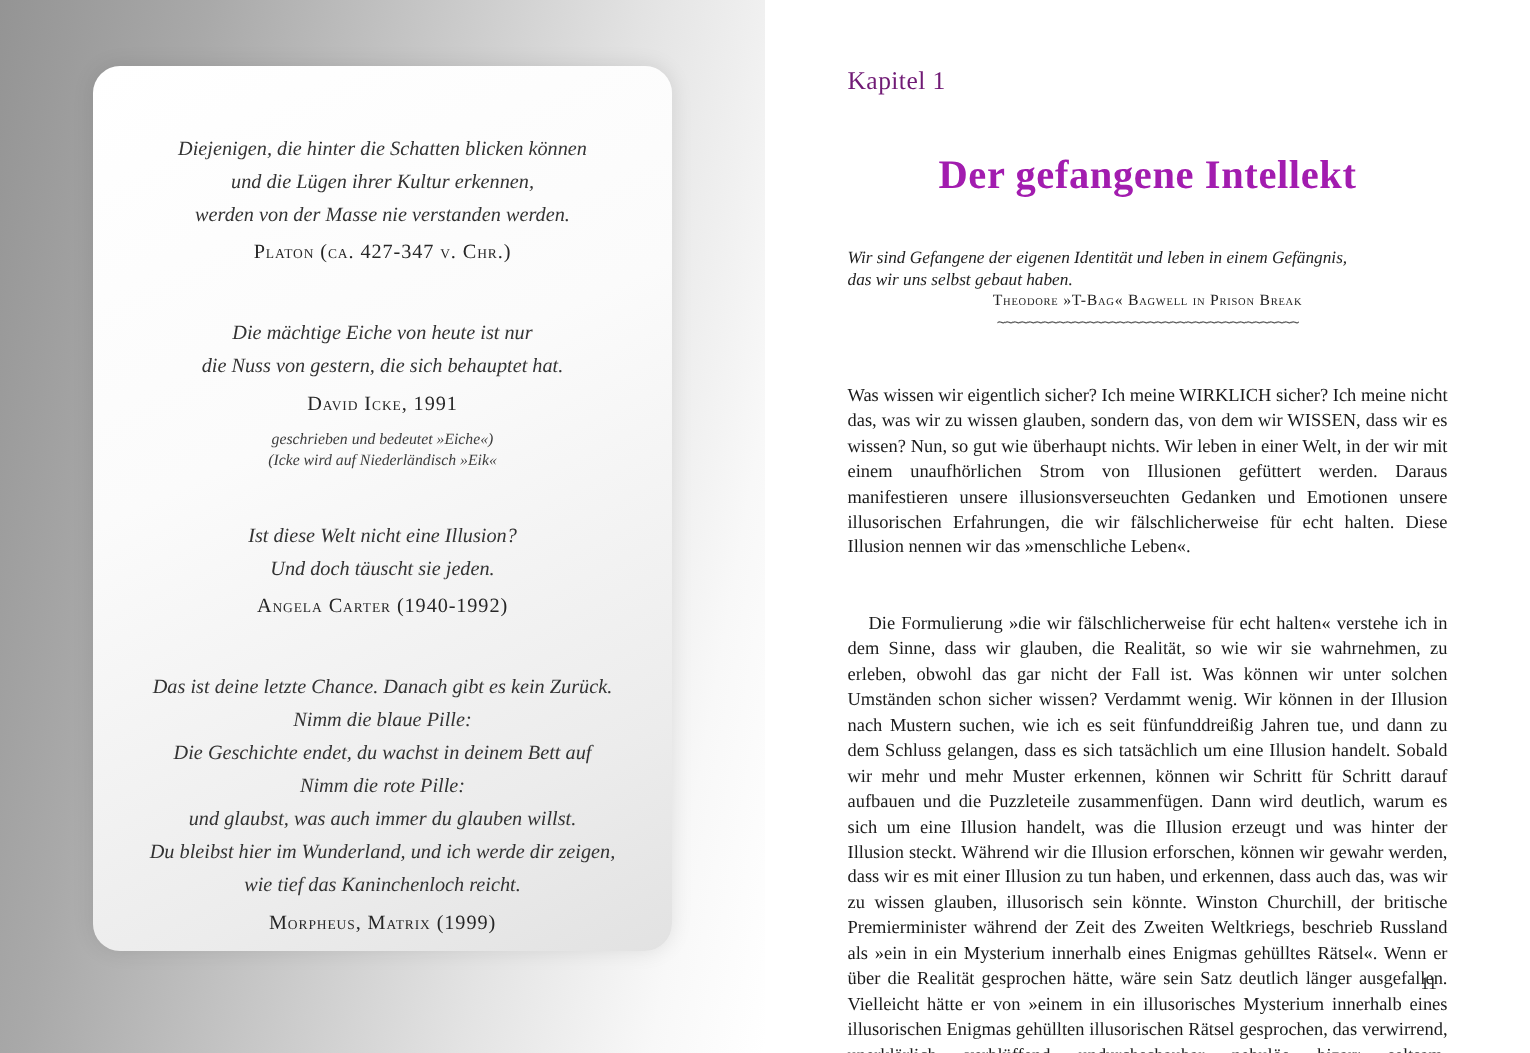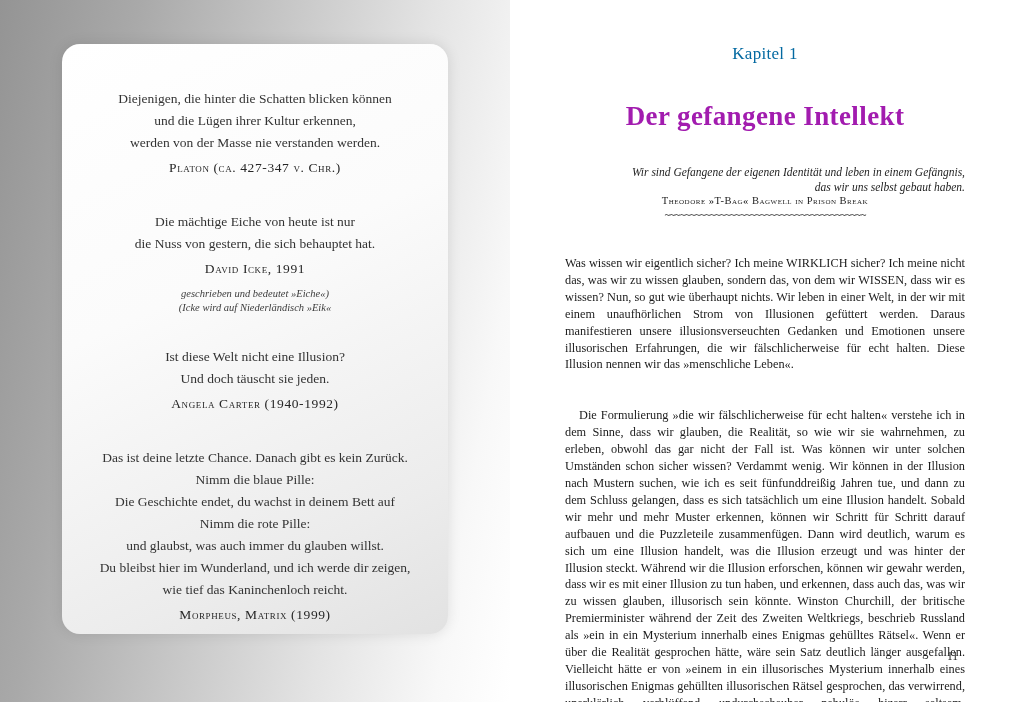--- a/index.html
+++ b/index.html
@@ -29,20 +29,21 @@
     width: 386px;
     height: 590px;
     border-radius: 18px;
     background: linear-gradient(155deg, #ffffff 0%, #fbfbfb 40%, #ececec 80%, #e2e2e2 100%);
     box-shadow: 0 0 14px rgba(0,0,0,0.10);
     padding: 44px 18px 20px 18px;
     text-align: center;
   }
   .quote-block { margin-bottom: 32px; }
   .quote-line {
+    font-style: italic;
     font-size: 13.5px;
     line-height: 22px;
     color: #333333;
     text-align: center;
   }
   .quote-attribution {
     font-style: normal;
     font-variant: small-caps;
     letter-spacing: 0.6px;
     font-size: 13.5px;
@@ -62,36 +63,35 @@
   .right-page {
     width: 510px;
     height: 702px;
     background: #ffffff;
     position: relative;
     flex: 0 0 510px;
     padding: 0 55px;
   }
   .chapter-label {
     margin-top: 44px;
-    text-align: center;
     font-size: 17px;
     letter-spacing: 0.3px;
-    color: #0369a1;
+    color: #701a75;
   }
   .chapter-title {
     margin-top: 37px;
     text-align: center;
     font-size: 27px;
     font-weight: 600;
     letter-spacing: 0.4px;
     color: #a21caf;
   }
   .epigraph {
     margin-top: 33px;
-    text-align: right;
+    text-align: left;
     font-style: italic;
     font-size: 11.5px;
     line-height: 15px;
     color: #222222;
   }
   .epigraph-attribution {
     text-align: center;
     font-variant: small-caps;
     letter-spacing: 0.5px;
     font-size: 10.5px;

